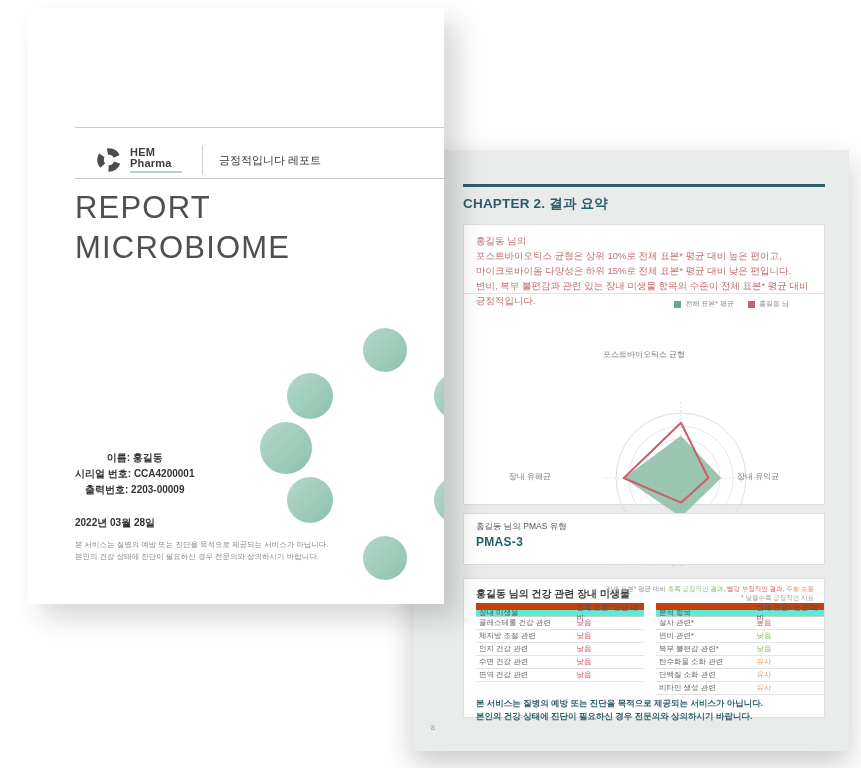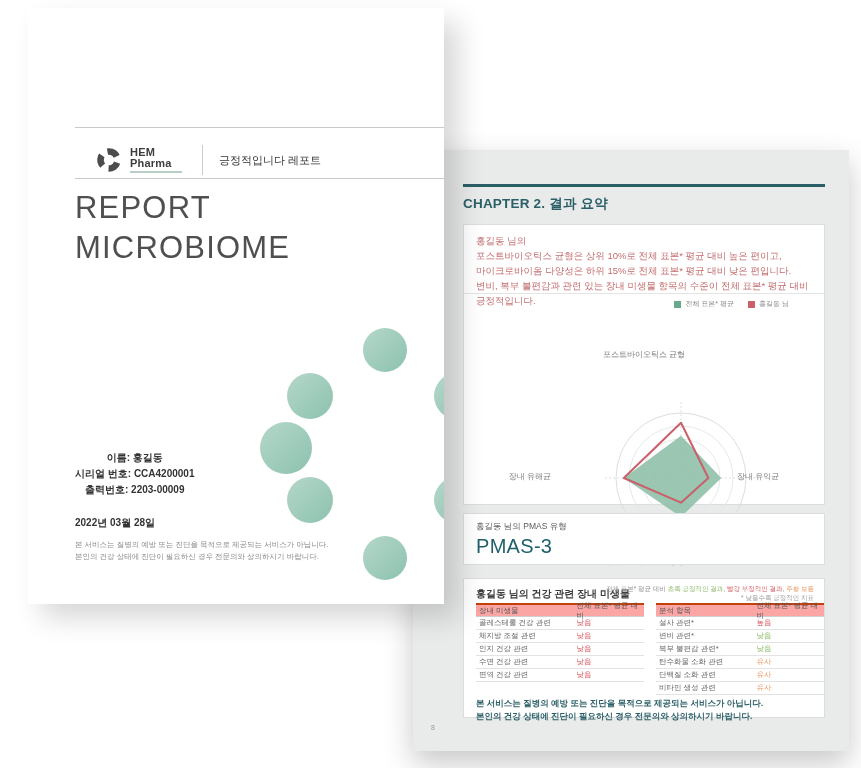--- a/index.html
+++ b/index.html
@@ -23,32 +23,32 @@
 
   .radar-wrap { position:absolute; left:97px; top:158px; width:240px; height:190px; }
   .axis-label { position:absolute; font-size:8px; color:#7d7d7d; white-space:nowrap; }
   .axis-top    { left:50%; top:88px;  transform:translateX(-50%);margin-top:36px; }
   .axis-bottom { left:50%; top:331px; transform:translateX(-50%); }
   .axis-left   { right:273px; top:246px; }
   .axis-right  { left:273px;  top:246px; }
 
   .box-pmas { top:363px; height:52px; }
   .pmas-heading { position:absolute; left:12px; top:7px; font-size:8.5px; color:#5a5a5a; }
-  .pmas-value { position:absolute; left:12px; top:21px; font-size:20px; font-weight:400; color:#21606a; letter-spacing:.3px; }
+  .pmas-value { position:absolute; left:12px; top:21px; font-size:12px; font-weight:700; color:#21606a; letter-spacing:.3px; }
 
   .box-tables { top:428px; height:140px; }
   .tables-heading { position:absolute; left:12px; top:8px; font-size:10px; font-weight:700; color:#3c3c3c; }
   .note { position:absolute; right:10px; top:5px; text-align:right; font-size:6.5px; line-height:9px; }
   .seg-gray { color:#8d8d8d; } .seg-green { color:#8cba67; } .seg-red { color:#d2565f; } .seg-orange { color:#e59a66; }
   .note-footnote { color:#999; }
 
   .mtable { position:absolute; top:24px; width:168px; font-size:7.5px; color:#666; }
   .mtable-left { left:12px; } .mtable-right { left:192px; }
   .trow { display:flex; height:13px; align-items:center; border-bottom:1px solid #e3e3e3; }
-  .trow-header { background:#fca5a5; border-top:2px solid #c2410c; border-bottom:1px solid #cfcfcf; height:14px; color:#555; }
+  .trow-header { background:#5eead4; border-top:7px solid #c2410c; border-bottom:1px solid #cfcfcf; height:14px; color:#555; }
   .tcell-label { width:58%; padding-left:3px; }
   .tcell-value { width:42%; padding-left:3px; }
   .val-red { color:#d2565f; } .val-green { color:#8cba67; } .val-orange { color:#e59a66; }
 
   .report-disclaimer { position:absolute; left:12px; top:118px; font-size:8.5px; font-weight:700; color:#2b5f68; line-height:12.5px; }
   .page-number { position:absolute; left:18px; top:574px; font-size:7px; color:#9a9a9a; }
 
   
   .page1 { position:absolute; left:28px; top:8px; width:416px; height:596px;
            background:#ffffff; box-shadow:14px 14px 26px rgba(0,0,0,.16); overflow:hidden; }

